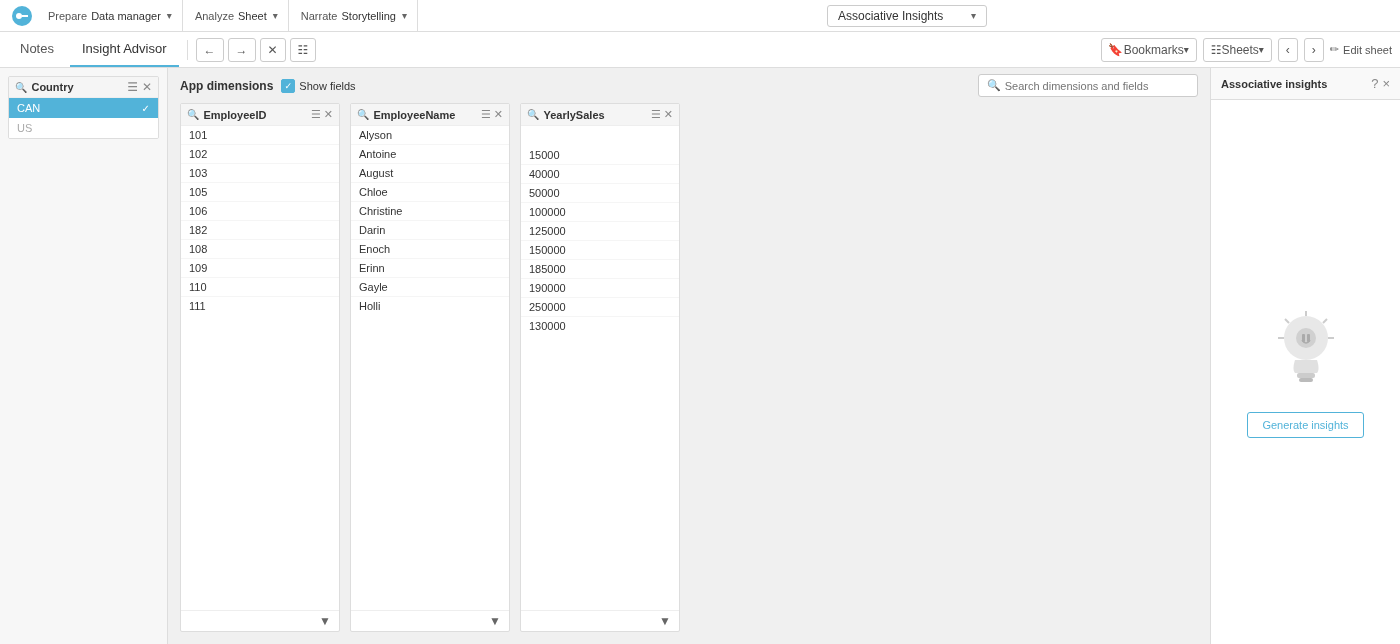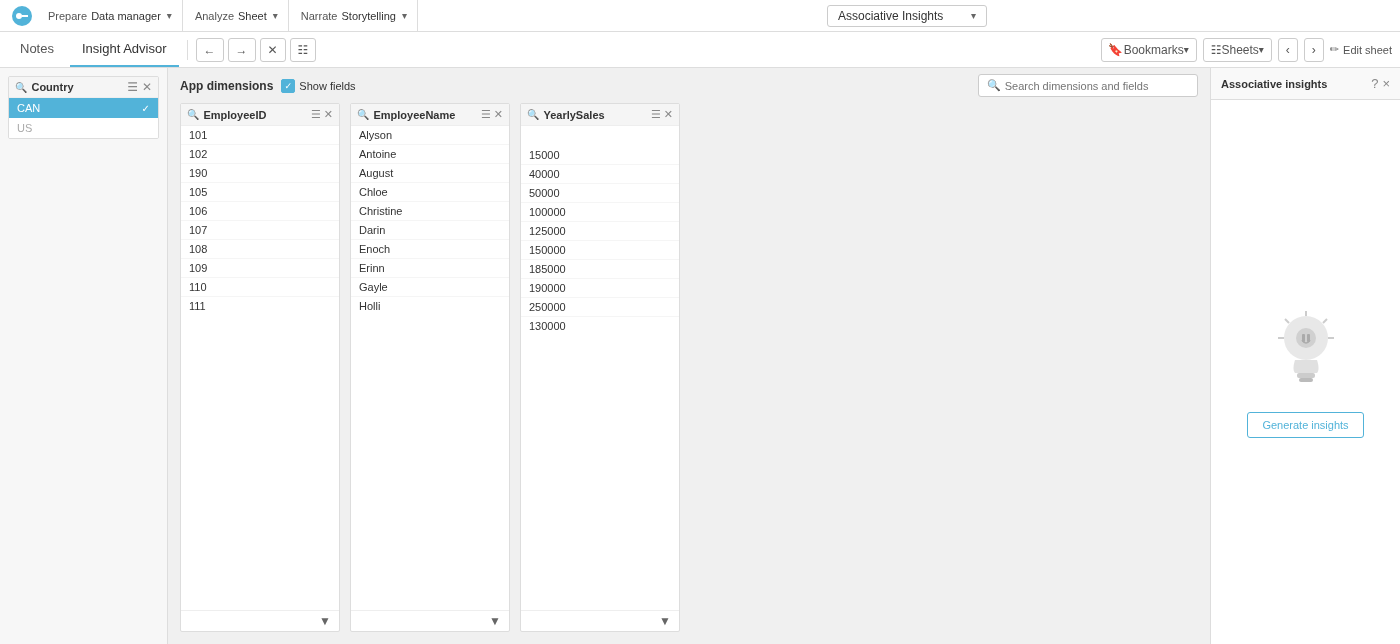--- a/index.html
+++ b/index.html
@@ -577,24 +577,24 @@
           </div>
           <div class="dim-card-actions">
             <button class="dim-card-btn">☰</button>
             <button class="dim-card-btn">✕</button>
           </div>
         </div>
         <div class="dim-card-body">
           <div style="position:relative;">
             <div class="dim-row">101</div>
             <div class="dim-row">102</div>
-            <div class="dim-row">190</div>
+            <div class="dim-row">103</div>
             <div class="dim-row">105</div>
             <div class="dim-row">106</div>
-            <div class="dim-row">107</div>
+            <div class="dim-row">182</div>
             <div class="dim-row">108</div>
             <div class="dim-row">109</div>
             <div class="dim-row">110</div>
             <div class="dim-row">111</div>
           </div>
         </div>
         <div class="dim-card-footer">
           <button class="scroll-btn">▼</button>
         </div>
       </div>

